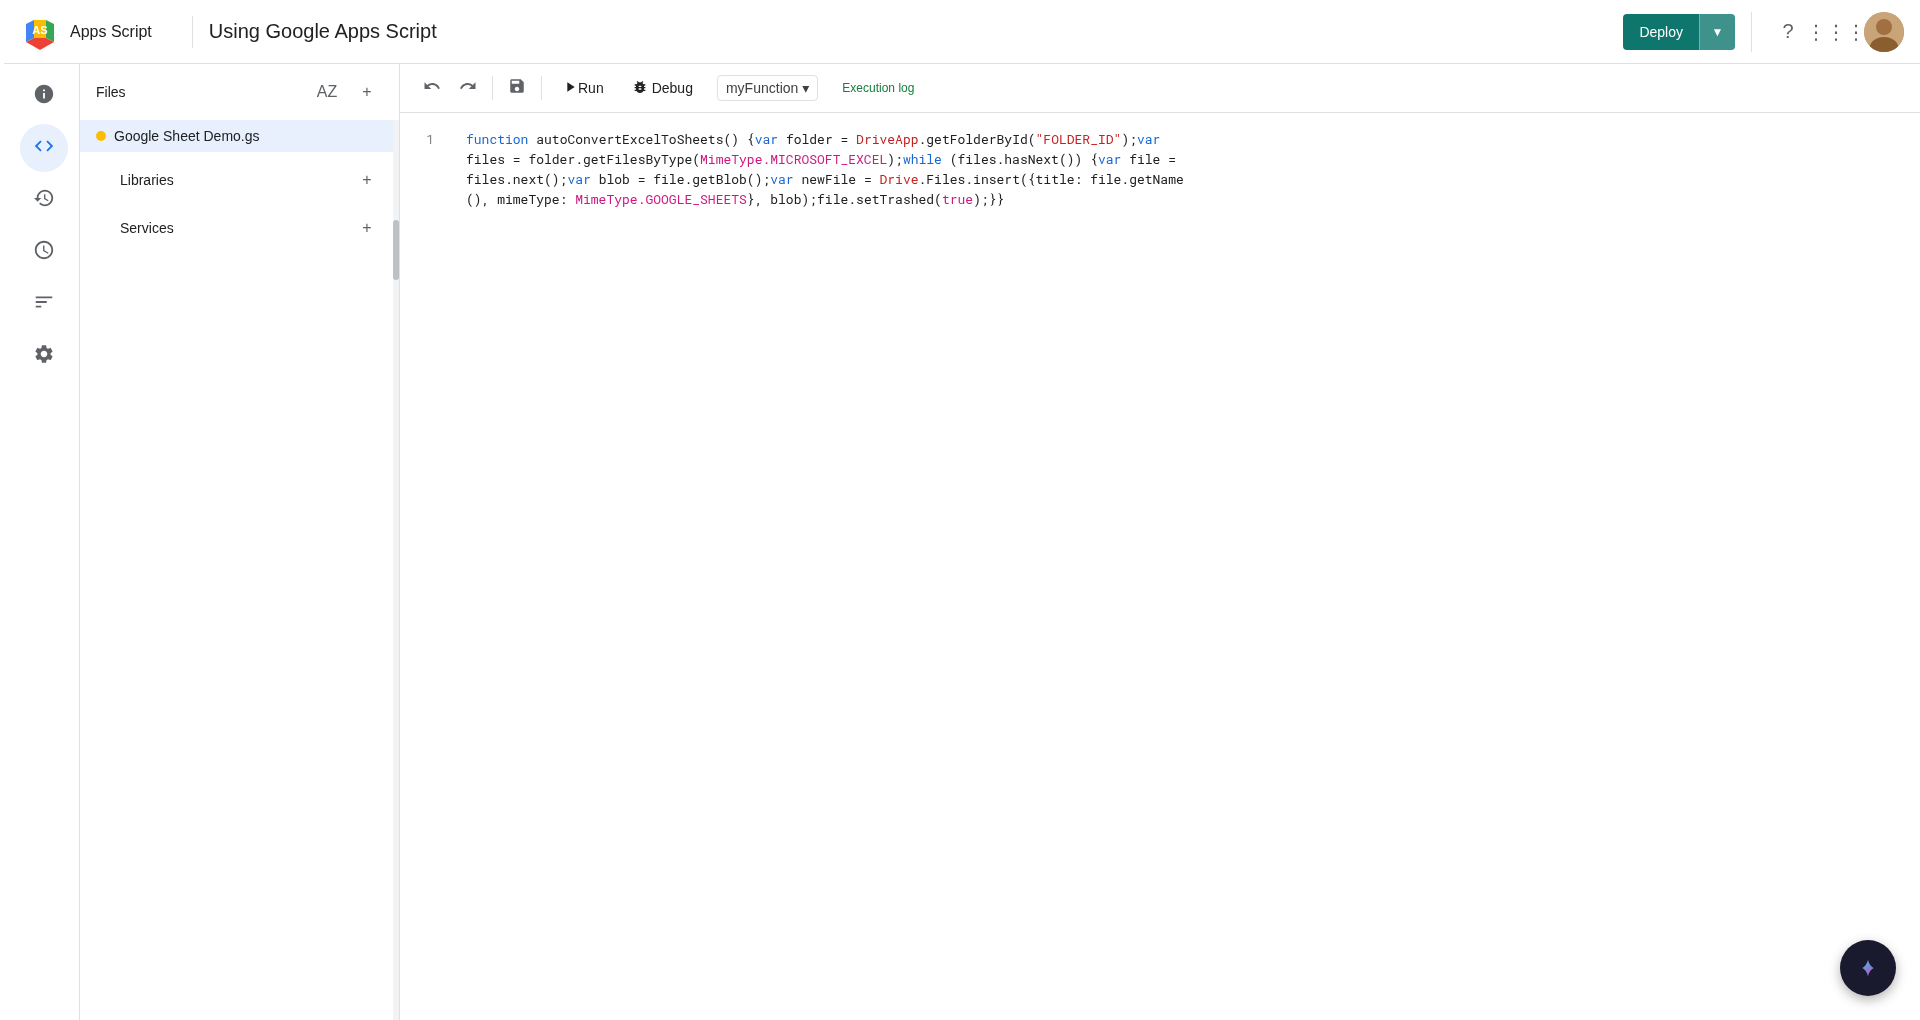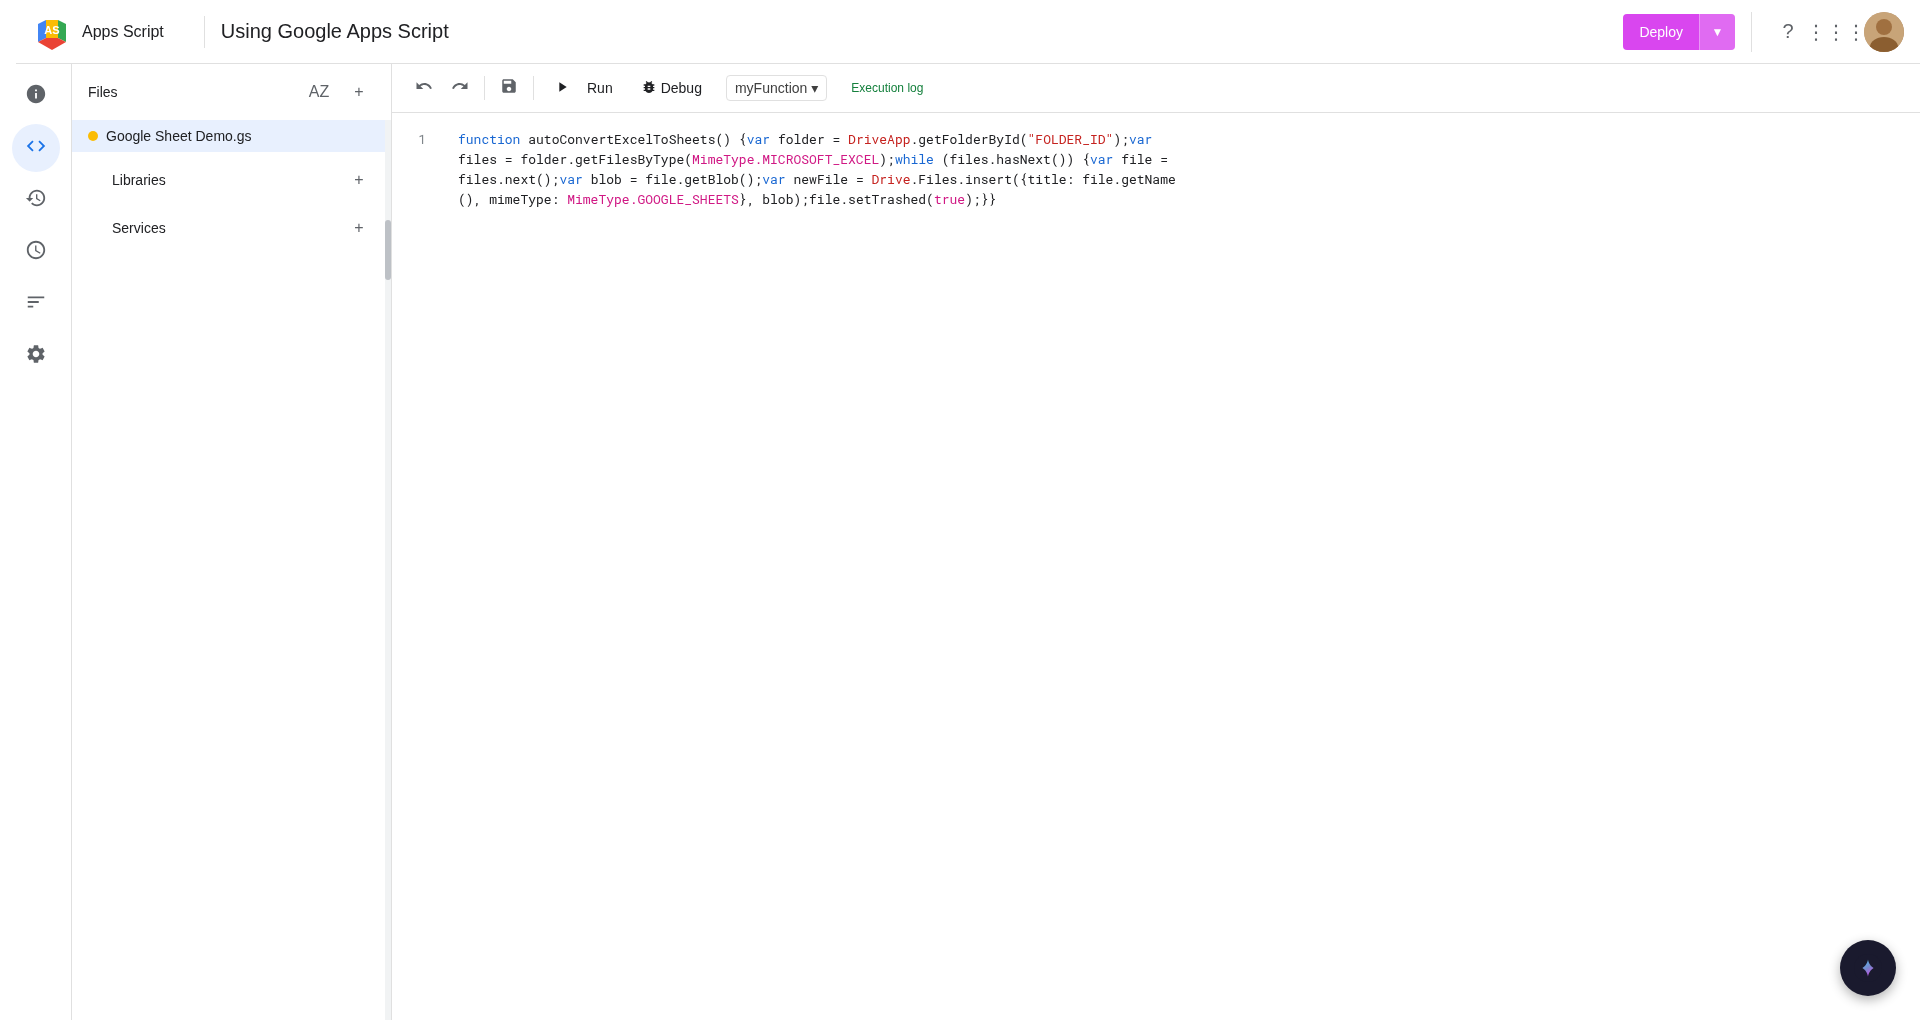--- a/index.html
+++ b/index.html
@@ -7,21 +7,21 @@
 
     
     .header {
       display: flex;
       align-items: center;
       height: 64px;
       padding: 0 16px;
       border-bottom: 1px solid #e0e0e0;
       background: #fff;
       position: fixed;
-      top: 0; left: 16px; right: 0;
+      top: 0; left: 4px; right: 0;
       z-index: 100;
     }
     .header-logo {
       display: flex;
       align-items: center;
       gap: 10px;
       margin-right: 24px;
     }
     .logo-icon {
       width: 40px;
@@ -46,21 +46,21 @@
       flex: 1;
     }
     .header-actions {
       display: flex;
       align-items: center;
       gap: 8px;
     }
     .deploy-btn {
       display: flex;
       align-items: center;
-      background: #d946ef;
+      background: #0f766e;
       color: #fff;
       border: none;
       border-radius: 4px;
       font-size: 14px;
       font-weight: 500;
       cursor: pointer;
       height: 36px;
     }
     .deploy-btn-main {
       padding: 0 16px;
@@ -116,20 +116,21 @@
       justify-content: center;
       color: #fff;
       font-size: 16px;
     }
 
     
     .main-layout {
       display: flex;
       margin-top: 64px;
       height: calc(1020px - 64px);
+      padding-left: 8px;
     }
 
     
     .side-nav {
       width: 72px;
       background: #fff;
       border-right: 1px solid #e0e0e0;
       display: flex;
       flex-direction: column;
       align-items: center;
@@ -272,21 +273,21 @@
     }
     .toolbar-divider {
       width: 1px;
       height: 24px;
       background: #e0e0e0;
       margin: 0 4px;
     }
     .toolbar-run-btn {
       display: flex;
       align-items: center;
-      gap: 17px;
+      gap: 0;
       padding: 6px 12px;
       border: none;
       background: transparent;
       cursor: pointer;
       font-size: 14px;
       color: #202124;
       border-radius: 4px;
     }
     .toolbar-debug-btn {
       display: flex;

